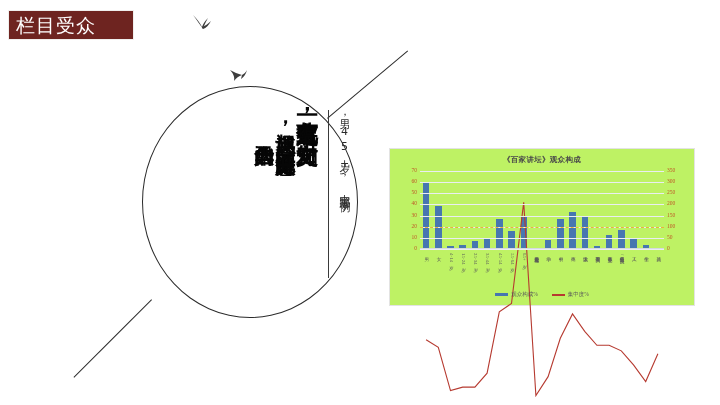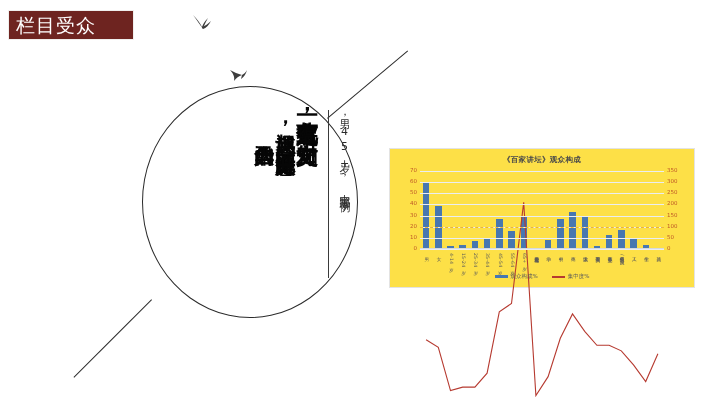--- a/index.html
+++ b/index.html
@@ -75,24 +75,25 @@
     width:1px;background:#3a3a3a;
     height:168px;margin:6px 9px 0 9px;
   }
   .v-col.big{font-size:22px;letter-spacing:0px;font-weight:600;color:#060606;}
   .v-col.mid{font-size:20px;letter-spacing:0px;font-weight:600;color:#060606;padding-top:14px;}
   .v-col.mid2{font-size:20px;letter-spacing:0px;font-weight:600;color:#060606;padding-top:26px;}
 
   
   .chart-panel{
     position:absolute;left:389px;top:148px;
-    width:306px;height:140px;
-    background:#fde047;
+    width:306px;height:158px;
+    background:#bef264;
     border:1px solid #e3e3e3;
     box-sizing:border-box;
+    font-family:Liberation Serif, serif;
   }
   .chart-title{
     position:absolute;left:0;right:0;top:6px;
     text-align:center;
     font-size:7.5px;font-weight:bold;color:#4a4a4a;
     letter-spacing:.3px;
   }
   .plot{
     position:absolute;
     left:30px;top:22px;right:30px;height:78px;

